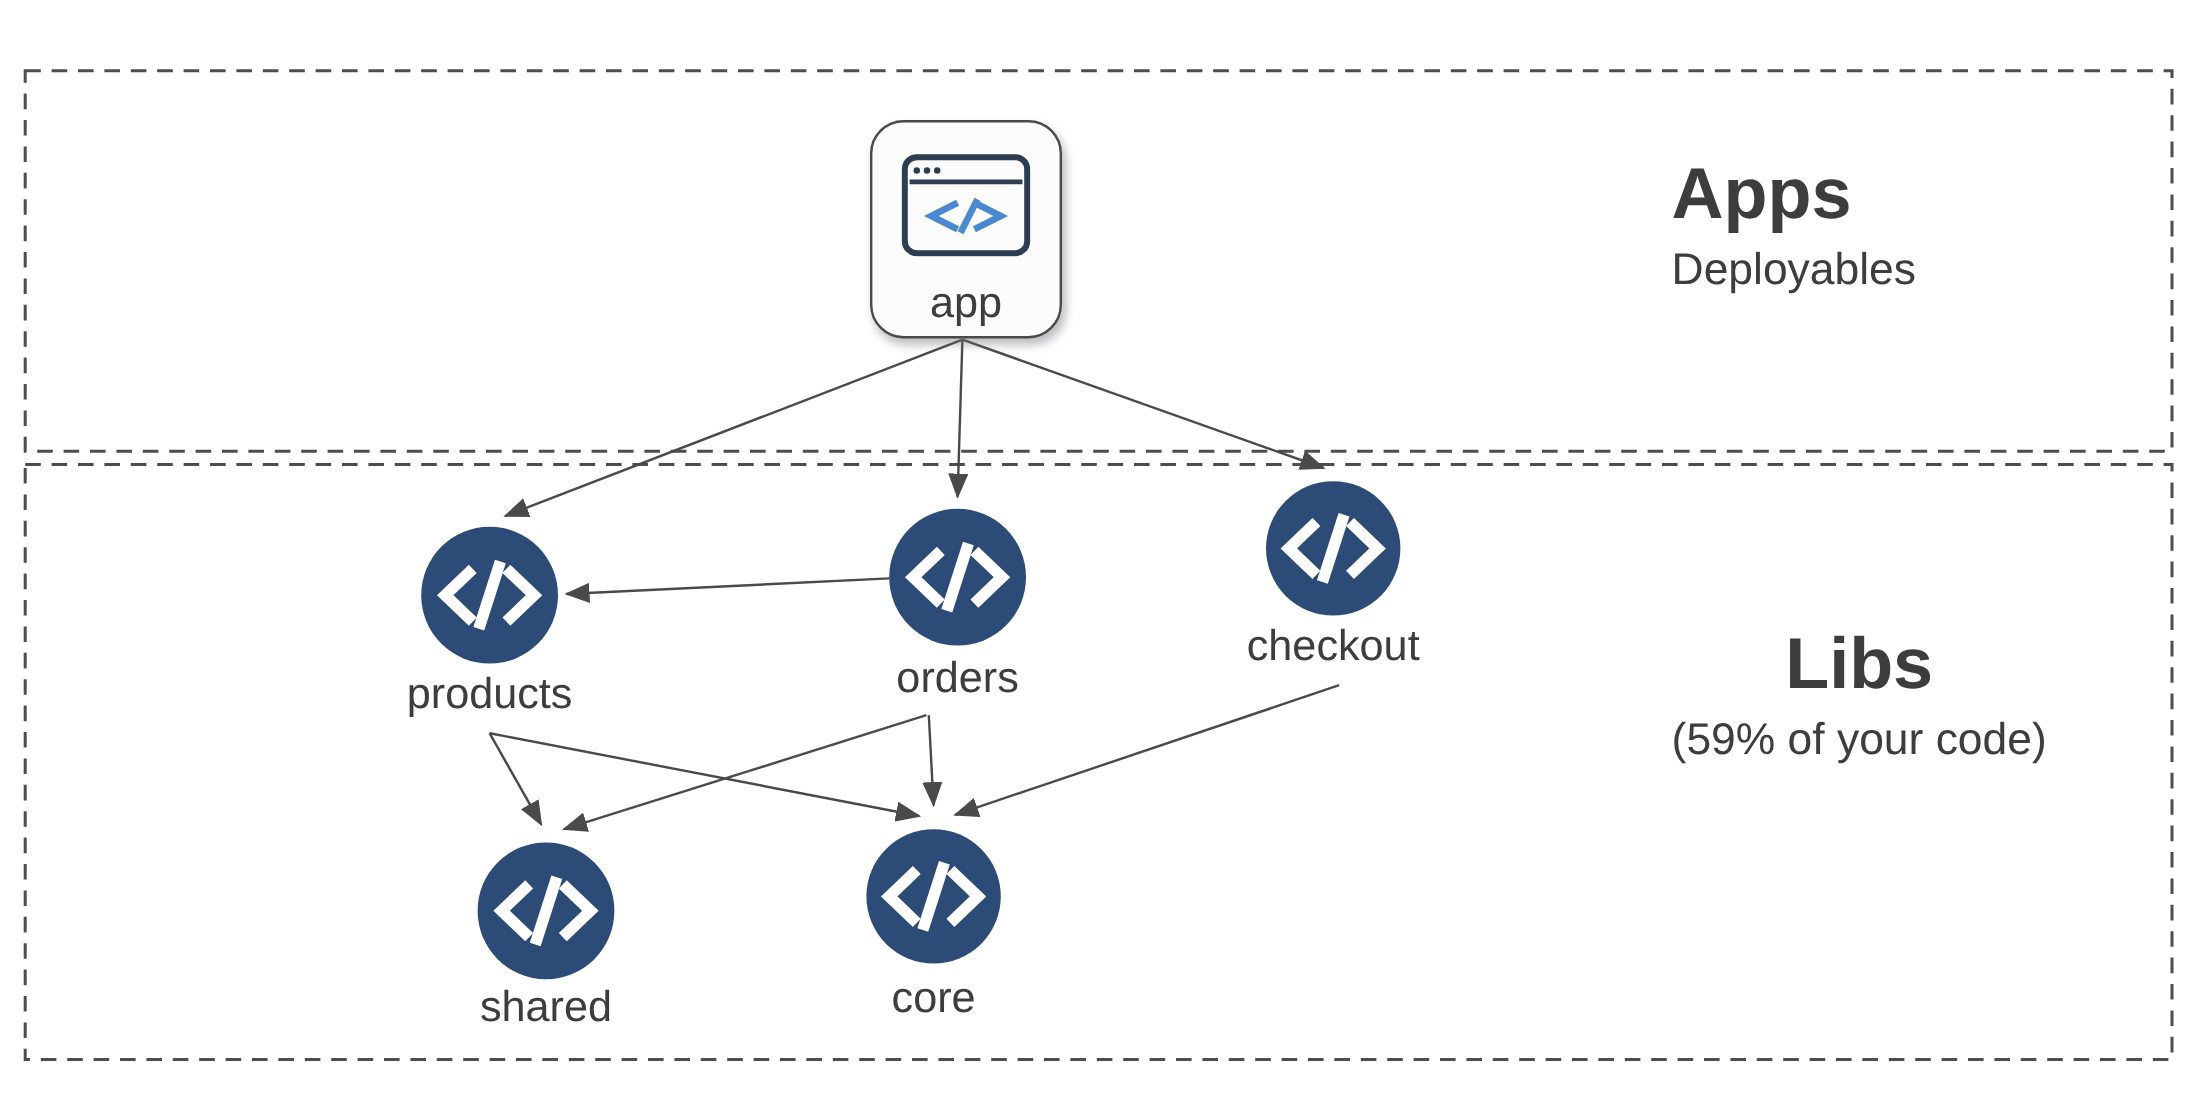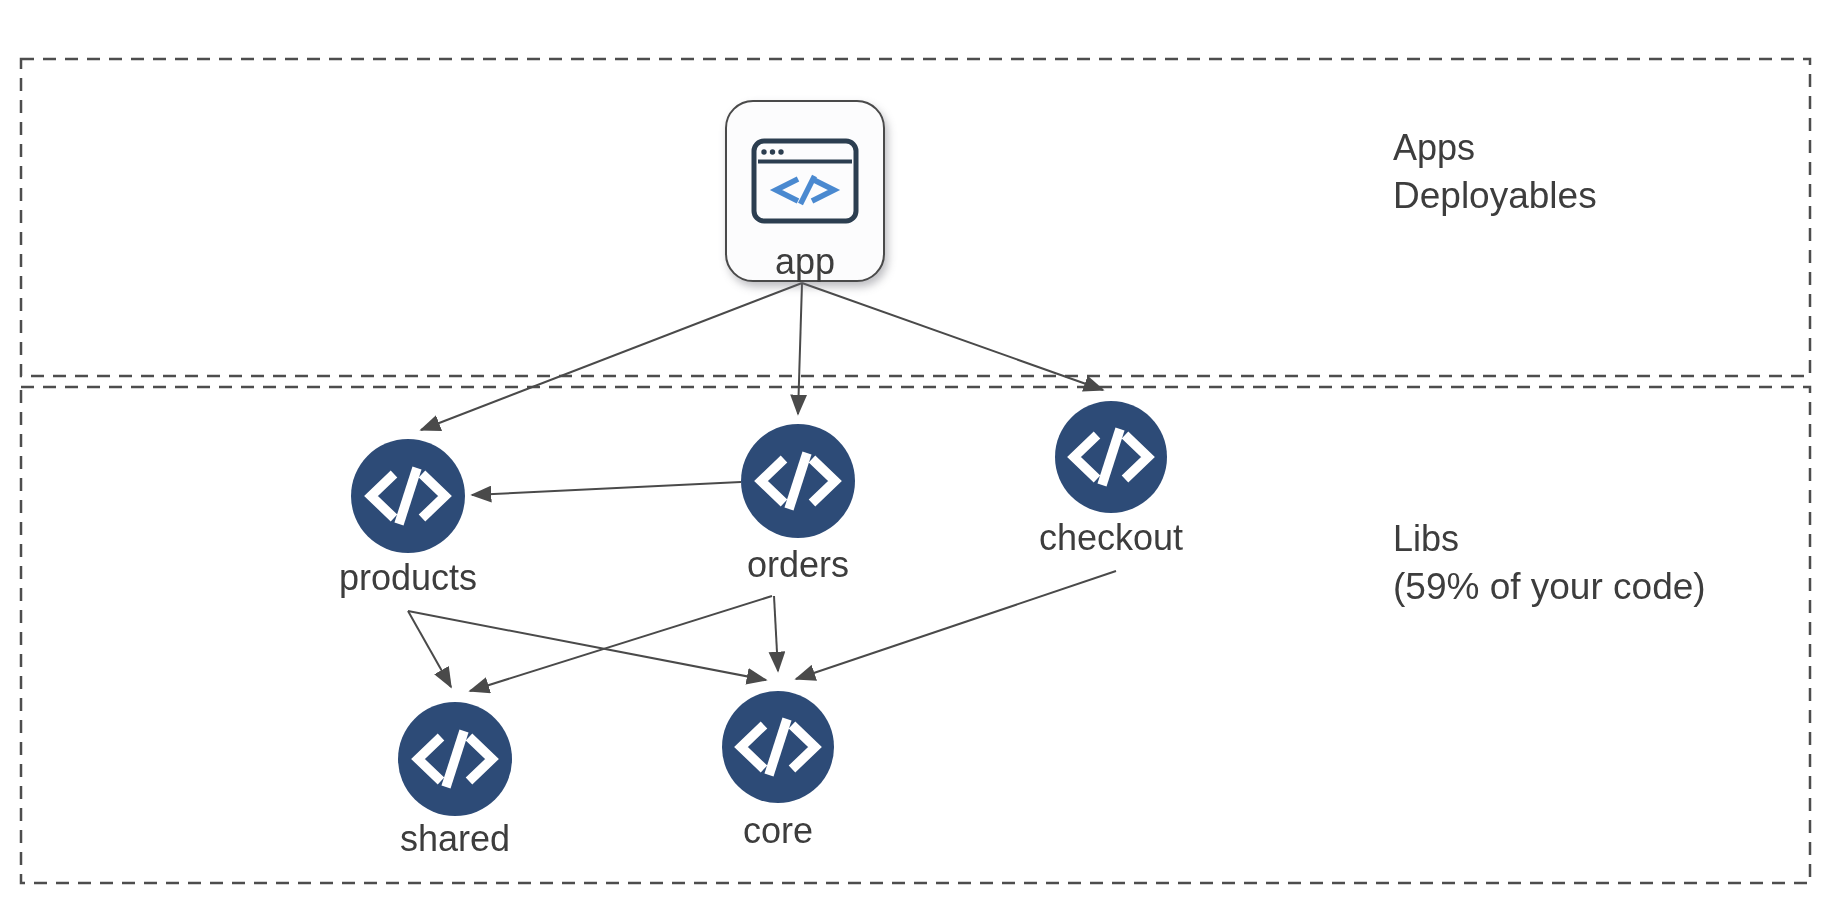--- a/index.html
+++ b/index.html
@@ -18,36 +18,36 @@
   #app-node {
     position: absolute;
     box-sizing: border-box;
     background: var(--app-bg, #fcfcfd);
     border: 2px solid var(--app-border, #4a4a4a);
     border-radius: 28px;
     box-shadow: 3px 5px 8px rgba(110,110,120,0.45);
     display: flex;
     flex-direction: column;
     align-items: center;
-    padding-top: 36px;
+    padding-top: 26px;
     z-index: 2;
   }
   #app-label {
     font-size: 36px;
     line-height: 1;
     margin-top: 20px;
     color: var(--text, #3d3d3d);
   }
   .icon-stroke { stroke: var(--icon-stroke, #2c3e50); }
   .icon-fill   { fill:   var(--icon-stroke, #2c3e50); }
   .icon-blue-stroke { stroke: var(--icon-blue, #4a89d0); }
 
   
   .section-label { position: absolute; color: var(--text, #3d3d3d); z-index: 2; }
-  .section-heading { font-size: 36px; font-weight: 400; line-height: 1.2; }
+  .section-heading { font-size: 60px; font-weight: 700; line-height: 1.2; }
   .section-subheading { font-size: 37px; font-weight: 400; line-height: 1.2; margin-top: 5px; }
 </style>
 </head>
 <body>
 
 <div id="canvas">
 
   <svg id="diagram-svg" width="1838" height="920" viewBox="0 0 1838 920">
       <defs>
         <marker id="arrow" viewBox="0 0 10 8" refX="9.2" refY="4" markerWidth="21" markerHeight="17" orient="auto" markerUnits="userSpaceOnUse">
@@ -126,18 +126,18 @@
       </g>
     </svg>
     <div id="app-label">app</div>
   </div>
 
   <div class="section-label" id="apps-label" style="left: 1393px; top: 126px;">
     <div class="section-heading">Apps</div>
     <div class="section-subheading">Deployables</div>
   </div>
 
-  <div class="section-label" id="libs-label" style="left: 1393px; top: 517px;">
+  <div class="section-label" id="libs-label" style="left: 1393px; top: 517px; text-align: center;">
     <div class="section-heading">Libs</div>
     <div class="section-subheading">(59% of your code)</div>
   </div>
 
 </div>
 
 </body></html>

